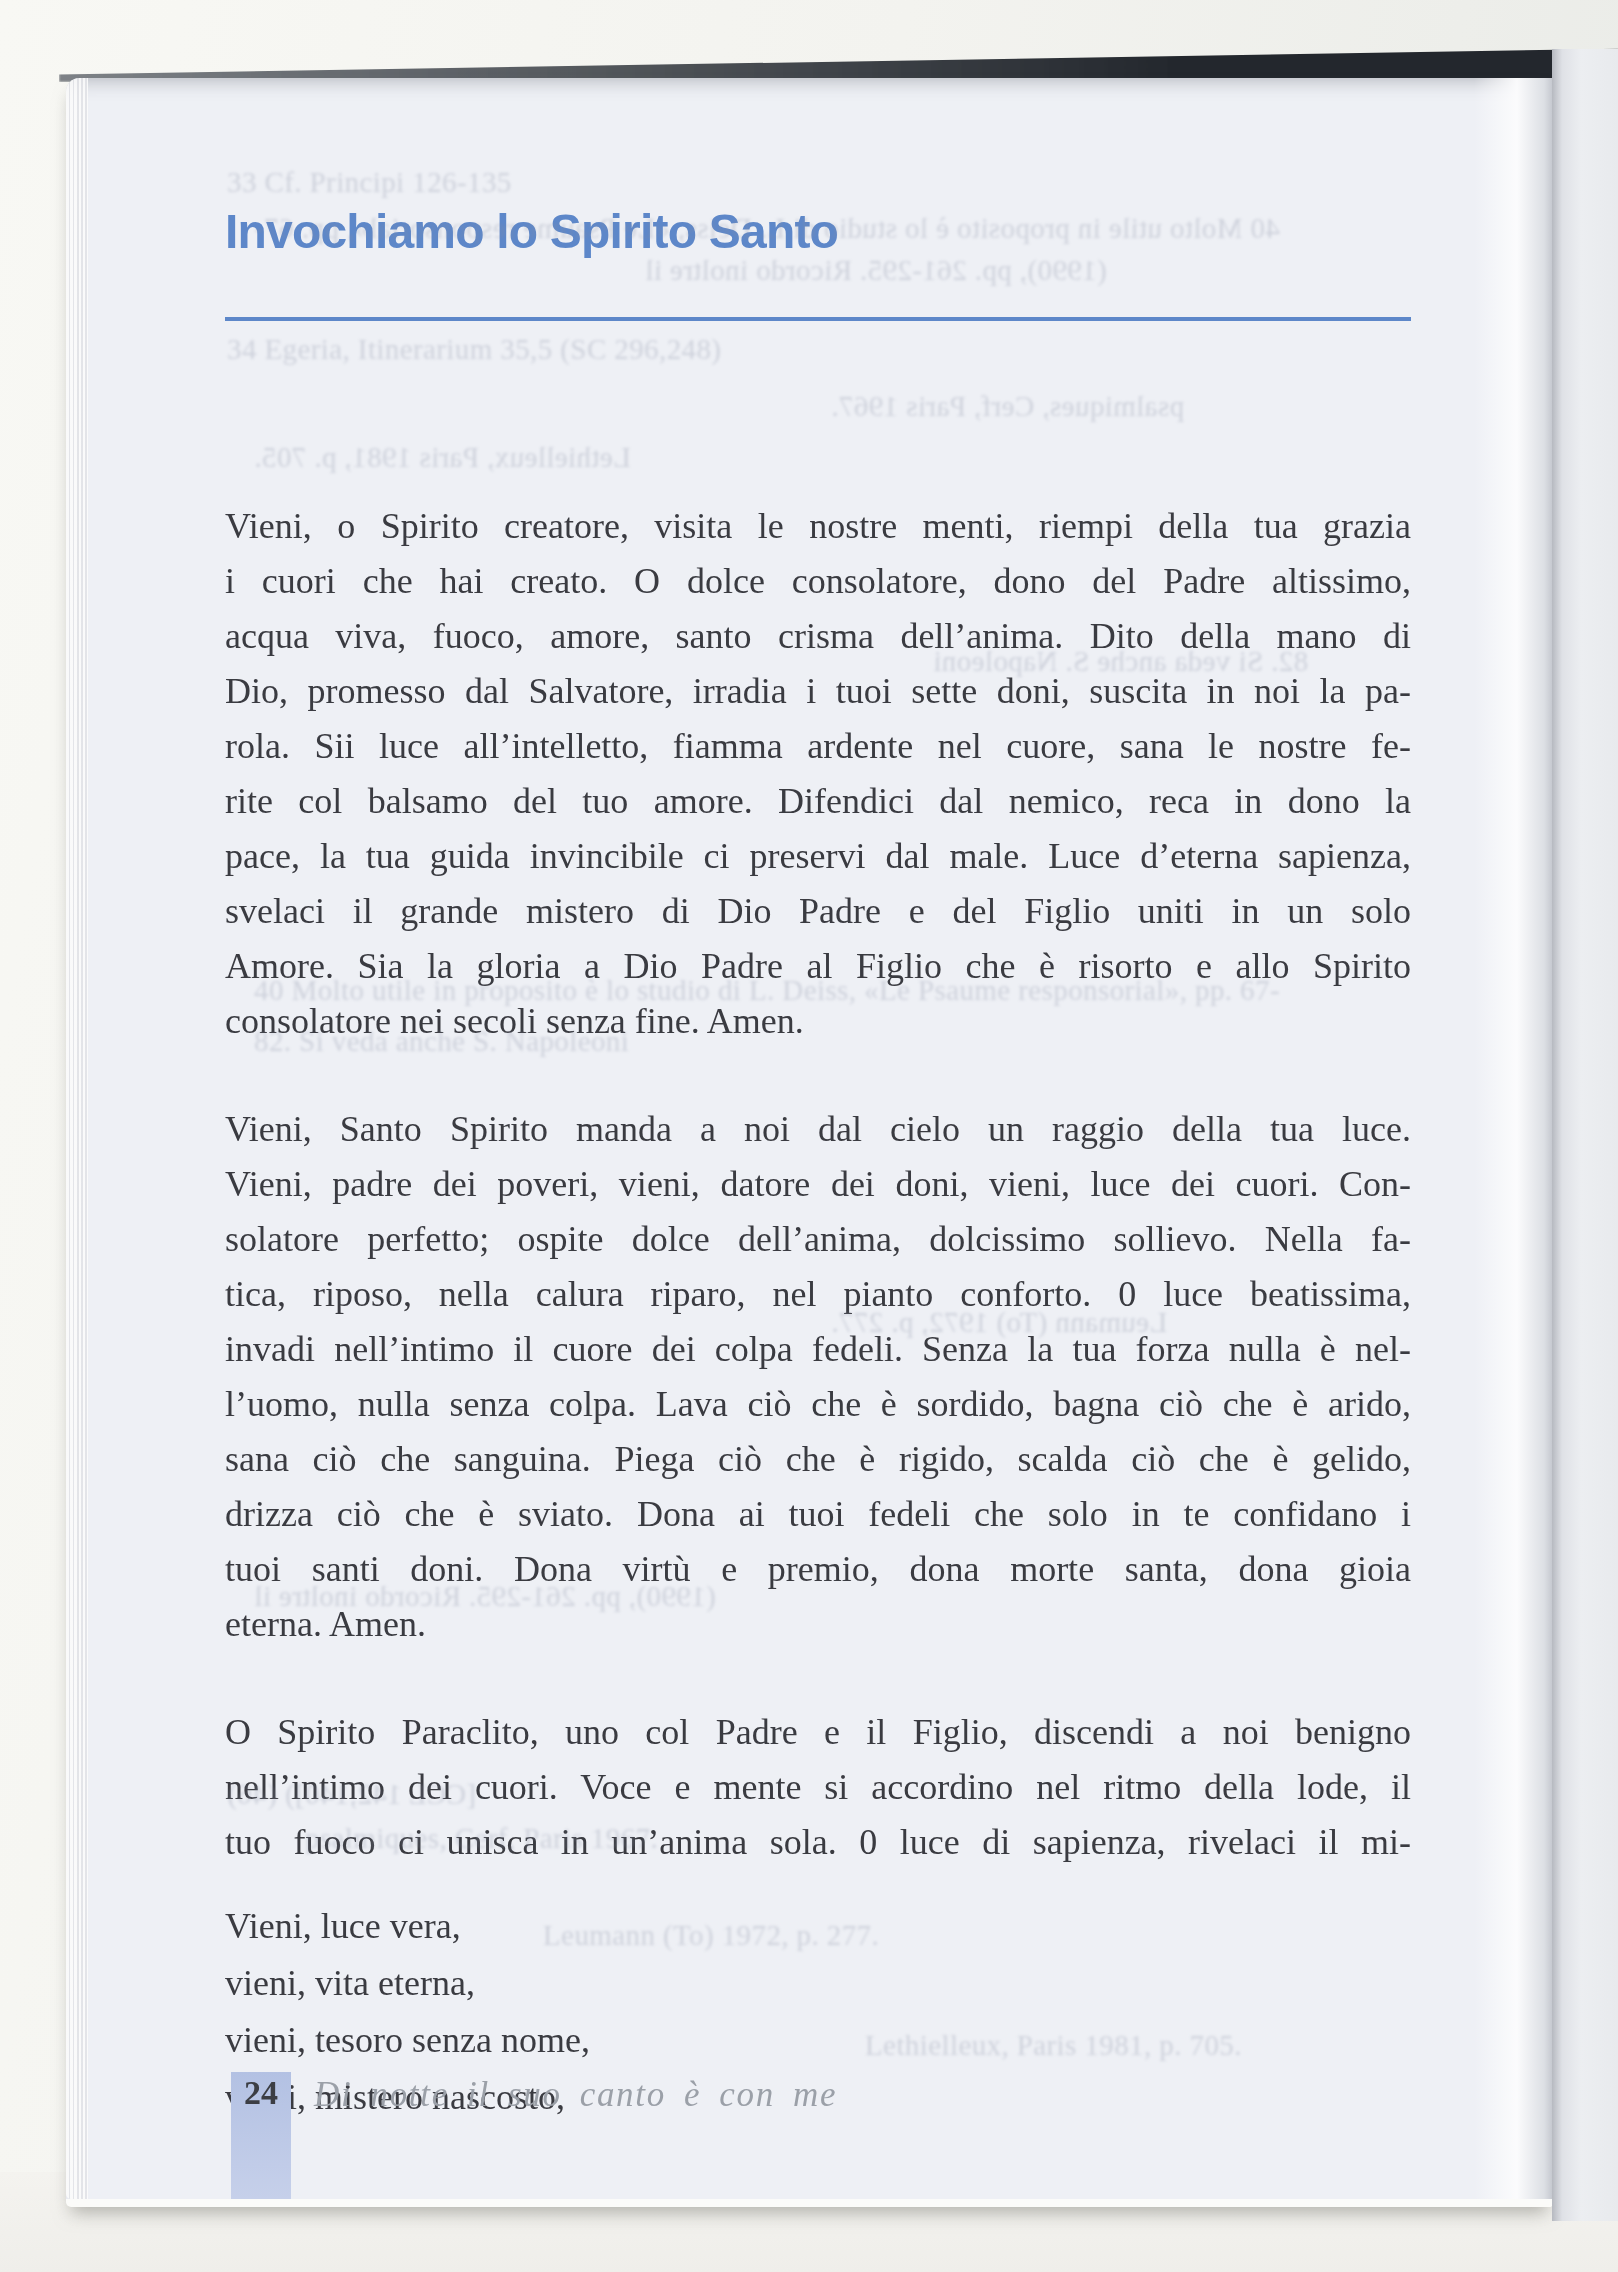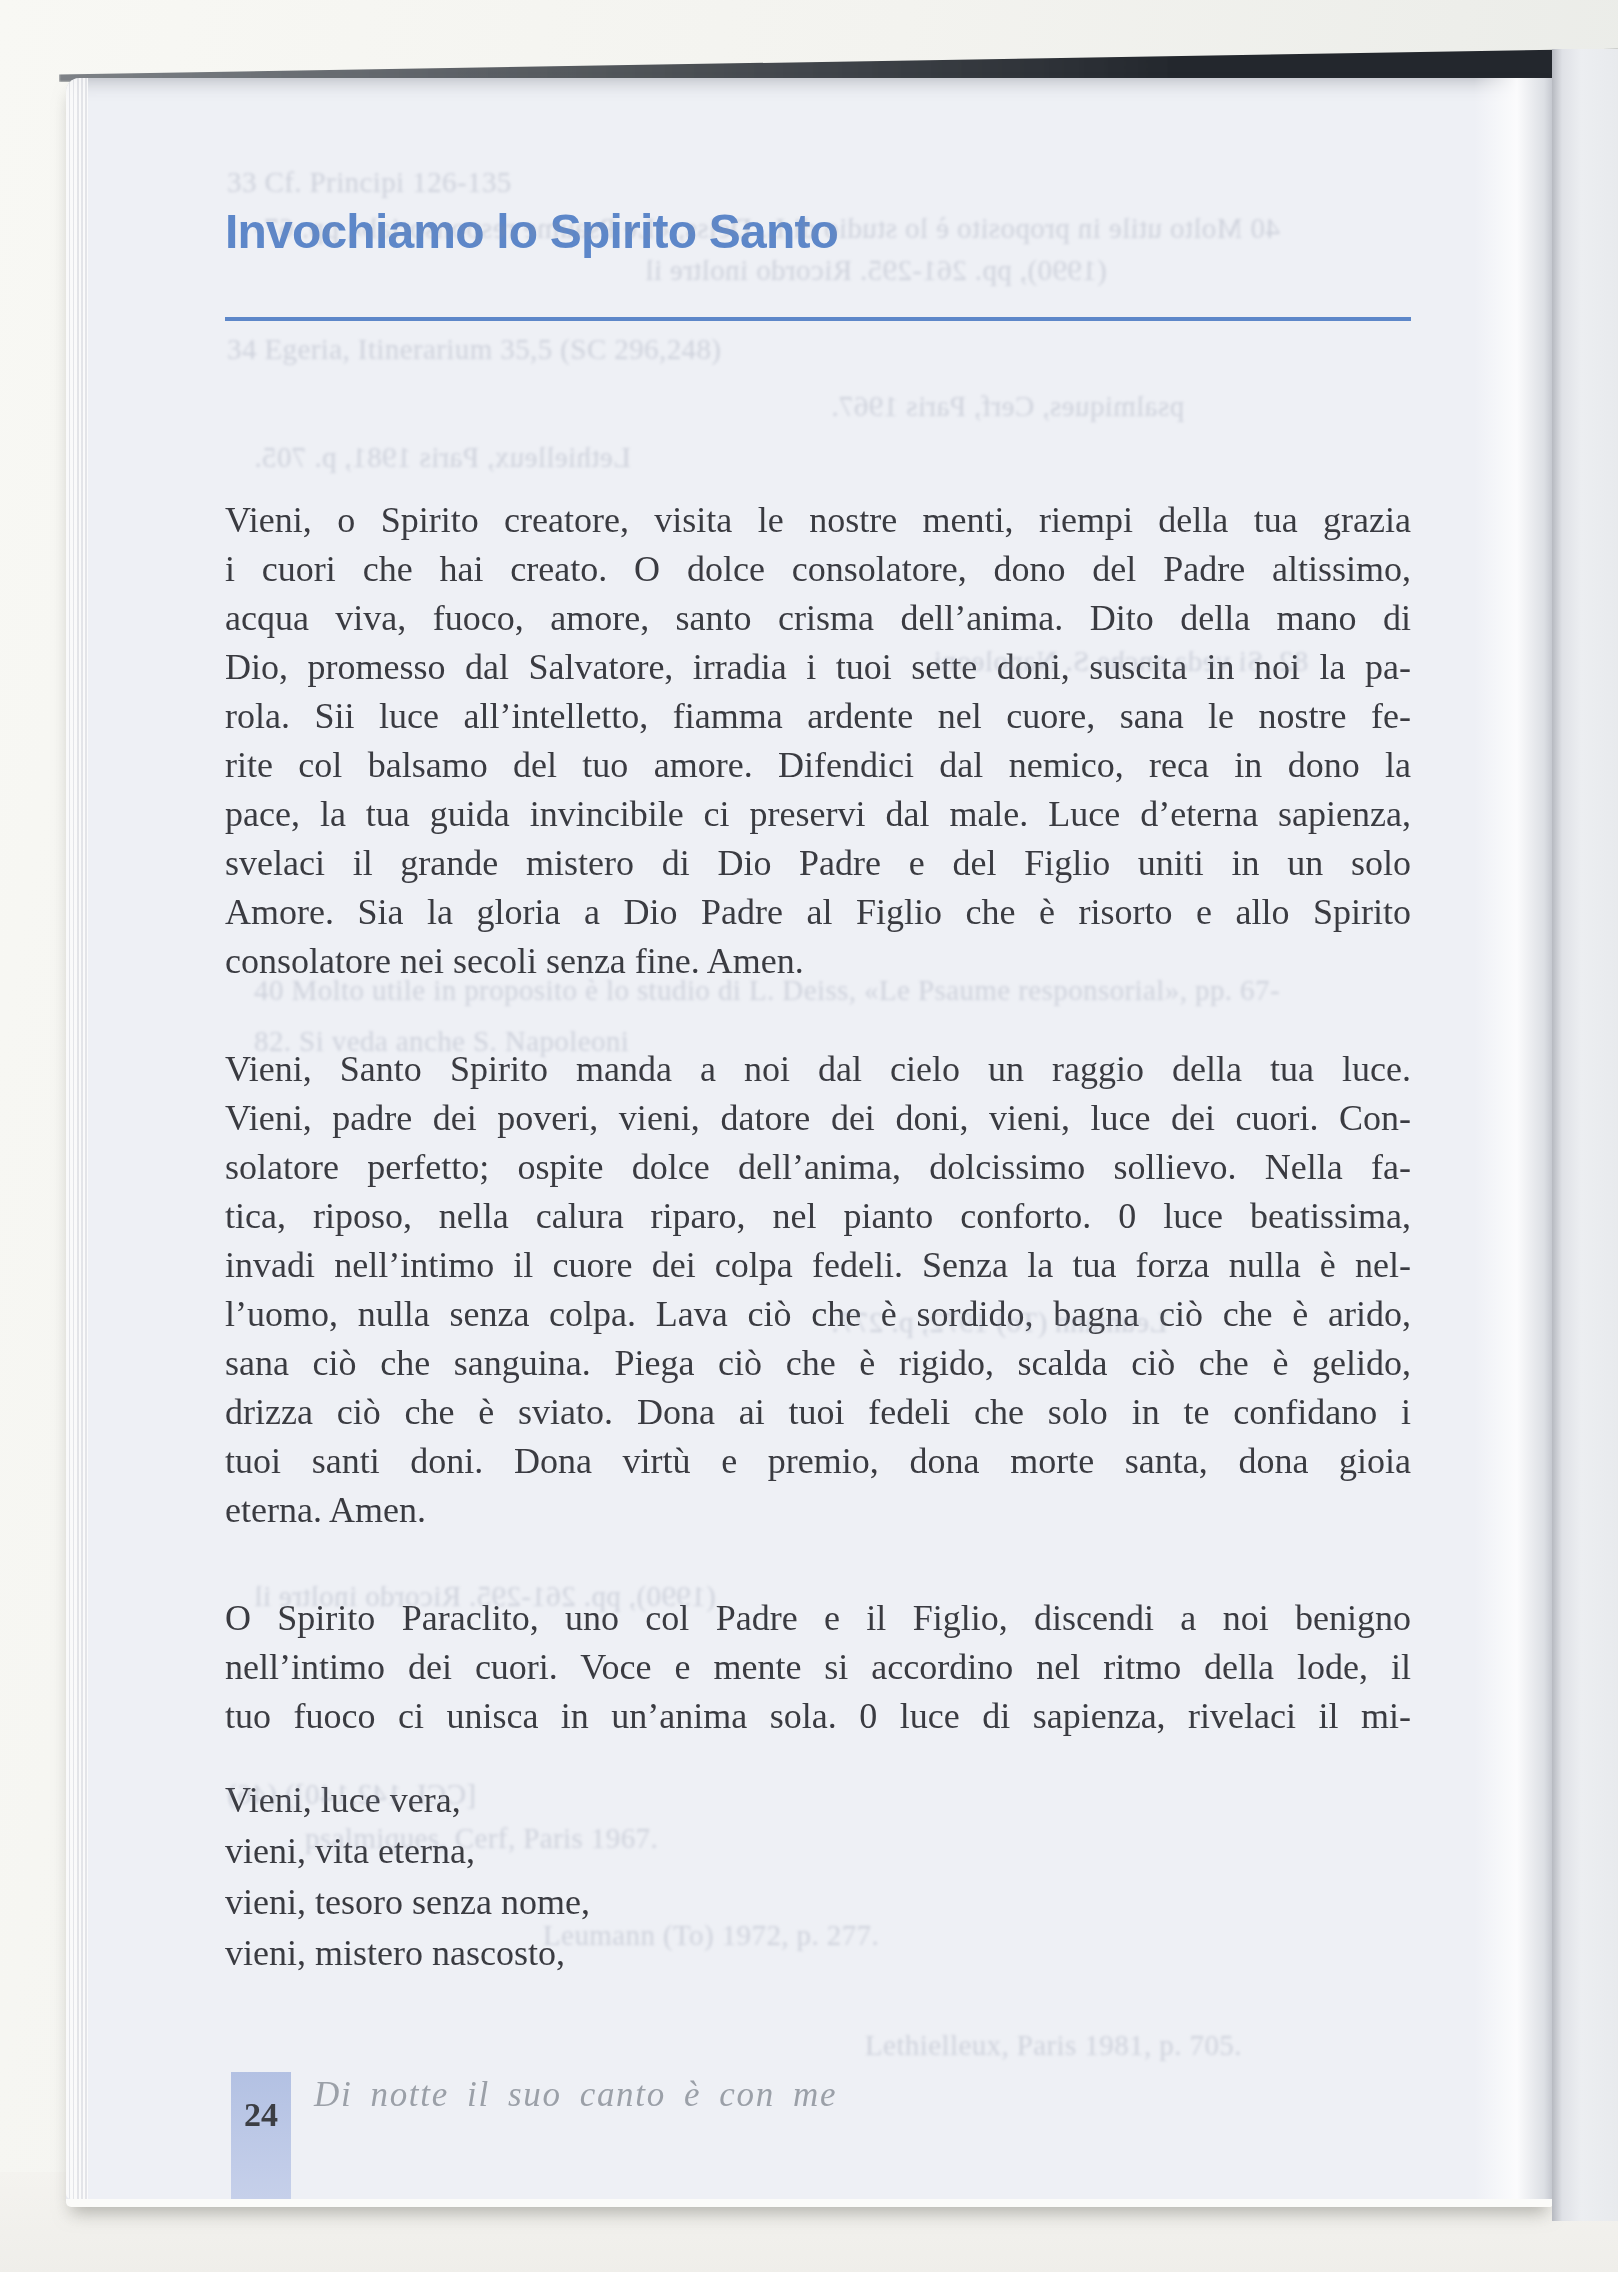--- a/index.html
+++ b/index.html
@@ -48,31 +48,31 @@
   .heading-rule{
     position:absolute;left:159px;top:239px;width:1186px;height:4.2px;
     background:var(--accent,#5d87c9);
   }
   .prayer{
     position:absolute;left:159px;top:418px;width:1186px;
     font-size:36px;line-height:49px;color:#3a3b41;
   }
   .para{margin:0 0 59px 0;}
   .para.tight{margin-bottom:34px;}
-  .para .line{text-align:justify;text-align-last:justify;text-justify:inter-word;}
+  .para .line{text-align:justify;text-align-last:justify;text-justify:inter-word;margin-top:6px;}
   .para .line.last{text-align-last:left;font-family:Liberation Serif, serif;}
   .para.no-justify{line-height:51px;}
   .para.no-justify .line{text-align:right;text-align-last:left;}
   .page-tab{
     position:absolute;left:165px;top:1994px;width:60px;height:127px;
     background:linear-gradient(#adbce0,#c3cee9);
     display:flex;justify-content:center;align-items:flex-start;
   }
   .page-num{
-    margin-top:24px;font-size:34px;font-weight:700;color:#3c3e44;
+    margin-top:2px;font-size:34px;font-weight:700;color:#3c3e44;
     font-family:"Liberation Serif",serif;
   }
   .running-title{
     position:absolute;left:248px;top:1997px;
     font-style:italic;font-size:35px;color:#9ba0a8;
     letter-spacing:1.7px;word-spacing:7.6px;white-space:nowrap;
   }
   .ghost{position:absolute;left:0;top:0;width:100%;height:100%;pointer-events:none;}
   .ghost .gline{
     position:absolute;color:#868da2;opacity:.30;filter:blur(1.5px);

